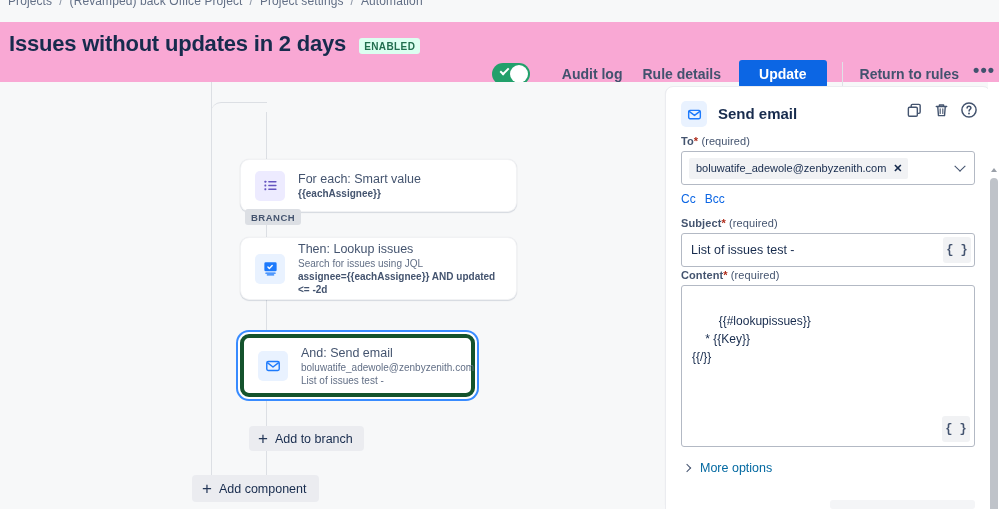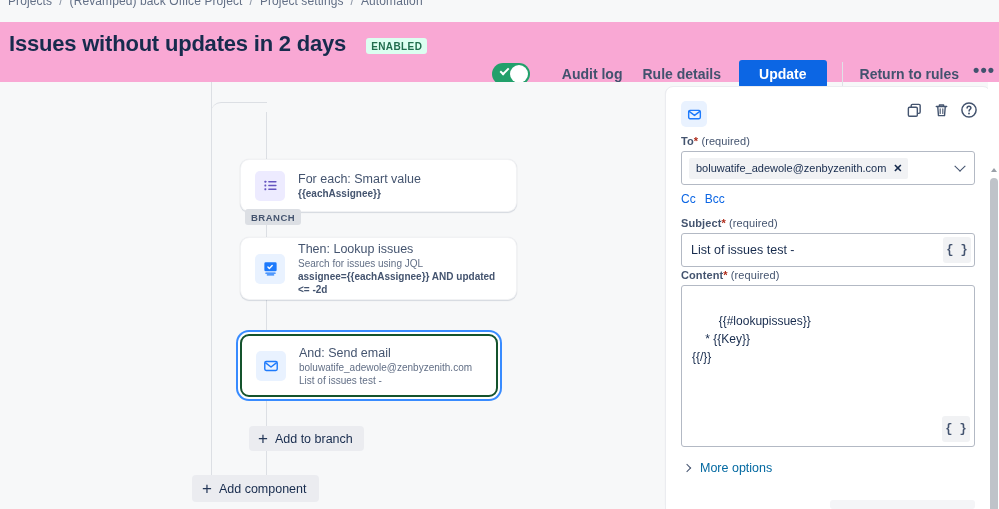--- a/index.html
+++ b/index.html
@@ -22,21 +22,21 @@
   .breadcrumb .sep { color: #8993A4; margin: 0 7px; }
 
   
   .page-header {
     position: absolute; left: 0; top: 22px; width: 999px; height: 60px;
     background: #f9a8d4;
   }
   .title-row { position: absolute; left: 9px; top: 9px; display: flex; align-items: center; }
   .page-title { font-size: 22px; font-weight: 700; color: #172B4D; letter-spacing: -.2px; }
   .status-badge {
-    margin-left: 20px; margin-top: 4px;
+    margin-left: 13px; margin-top: 4px;
     background: #DCFFF1; color: #216E4E;
     font-size: 10px; font-weight: 700; letter-spacing: .4px;
     padding: 3px 5px 2px; border-radius: 3px;
   }
 
   .header-actions {
     position: absolute; right: 0px; top: 38px;
     display: flex; align-items: center; gap: 0px;
   }
   .toggle {
@@ -88,22 +88,22 @@
   .node {
     position: absolute; left: 240px; background: #FFFFFF;
     border: 1px solid #F1F2F4; border-radius: 9px;
     box-shadow: 0 1px 1px rgba(9,30,66,.13), 0 0 1px rgba(9,30,66,.13);
     display: flex; align-items: center; padding: 0 14px;
     cursor: pointer; z-index: 2;
   }
   .node.n1 { top: 77px; width: 277px; height: 53px; }
   .node.n2 { top: 155px; width: 277px; height: 63px; }
   .node.n3 {
-    top: 252px; width: 258px; height: 63px;
-    border: 2px solid #14532d;
+    top: 252px; width: 235px; height: 63px;
+    border: 4px solid #14532d;
     box-shadow: 0 0 0 2px #FFFFFF, 0 0 0 4px #388BFF;
   }
   .node-icon {
     width: 30px; height: 30px; border-radius: 5px;
     display: flex; align-items: center; justify-content: center;
     flex: 0 0 30px; margin-right: 13px;
   }
   .ic-purple { background: #EDEBFF; }
   .ic-blue { background: #E9F2FF; }
   .node-text { display: flex; flex-direction: column; justify-content: flex-end; min-width: 0; }
@@ -310,20 +310,21 @@
   </div>
 
   <div class="panel">
     <div class="panel-header">
       <div class="panel-icon">
         <svg width="15" height="15" viewBox="0 0 18 18" aria-hidden="true">
           <rect x="2" y="4" width="14" height="10" rx="1.6" fill="none" stroke="#1D7AFC" stroke-width="1.7"></rect>
           <path d="M3 5.5l6 4.6 6-4.6" stroke="#1D7AFC" stroke-width="1.7" fill="none" stroke-linecap="round" stroke-linejoin="round"></path>
         </svg>
       </div>
+      <div class="panel-title">Send email</div>
 
       <div class="panel-header-icons">
         <span class="hicon">
           <svg width="17" height="17" viewBox="0 0 18 18" aria-hidden="true">
             <rect x="5.5" y="2.5" width="9.5" height="9.5" rx="1.3" fill="none" stroke="#44546F" stroke-width="1.5"></rect>
             <rect x="2.5" y="5.5" width="9.5" height="9.5" rx="1.3" fill="#fff" stroke="#44546F" stroke-width="1.5"></rect>
           </svg>
         </span>
         <span class="hicon">
           <svg width="17" height="17" viewBox="0 0 18 18" aria-hidden="true">

